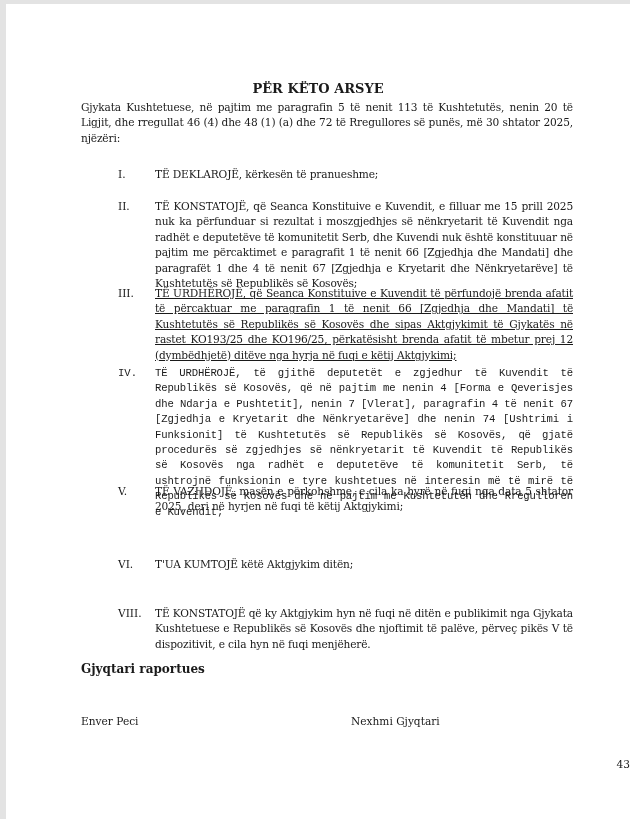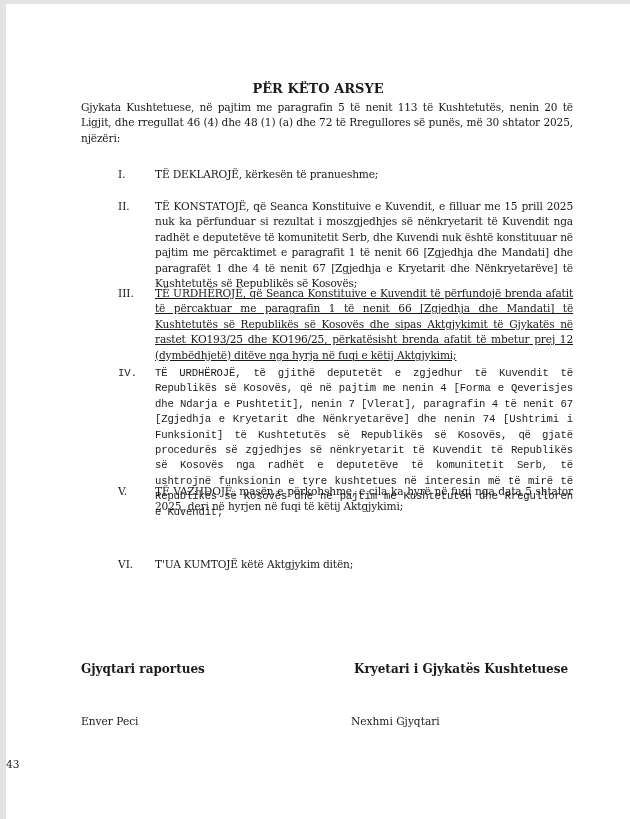--- a/index.html
+++ b/index.html
@@ -60,21 +60,21 @@
       font-size: 12px;
     }
     .sig-name {
       position: absolute;
       text-align: center;
     }
     .page-number {
       position: absolute;
       left: 0;
       width: 100%;
-      text-align: left;
+      text-align: right;
       top: 753px;
     }
   </style>
 </head>
 <body>
 
 <div class="page">
 
   <div class="heading" style="top:77px;">PËR KËTO ARSYE</div>
 
@@ -105,22 +105,25 @@
     <div class="num">V.</div>
     <div class="text">TË VAZHDOJË, masën e përkohshme, e cila ka hyrë në fuqi nga data 5  shtator 2025, deri në hyrjen në fuqi të këtij Aktgjykimi;</div>
   </div>
 
   <div class="item" style="top:523px;margin-top:30px;">
     <div class="num">VI.</div>
     <div class="text">T'UA KUMTOJË këtë Aktgjykim ditën;</div>
   </div>
 
 
+  <div class="item" style="top:602px;">
+    <div class="num">VIII.</div>
+    <div class="text">TË KONSTATOJË që ky Aktgjykim hyn në fuqi në ditën e publikimit nga Gjykata Kushtetuese e Republikës së Kosovës dhe njoftimit të palëve, përveç pikës V të dispozitivit, e cila hyn në fuqi menjëherë.</div>
+  </div>
 
   <div class="sig-title" style="left:75px; top:658px;">Gjyqtari raportues</div>
-  <div class="sig-title" style="left:348px; top:658px;">Kryetari i Gjykatës Kushtetuese</div>
 
   <div class="sig-name" style="left:75px; top:710px;">Enver Peci</div>
   <div class="sig-name" style="left:345px; top:710px;">Nexhmi Gjyqtari</div>
 
   <div class="page-number">43</div>
 
 </div>
 
 </body></html>

